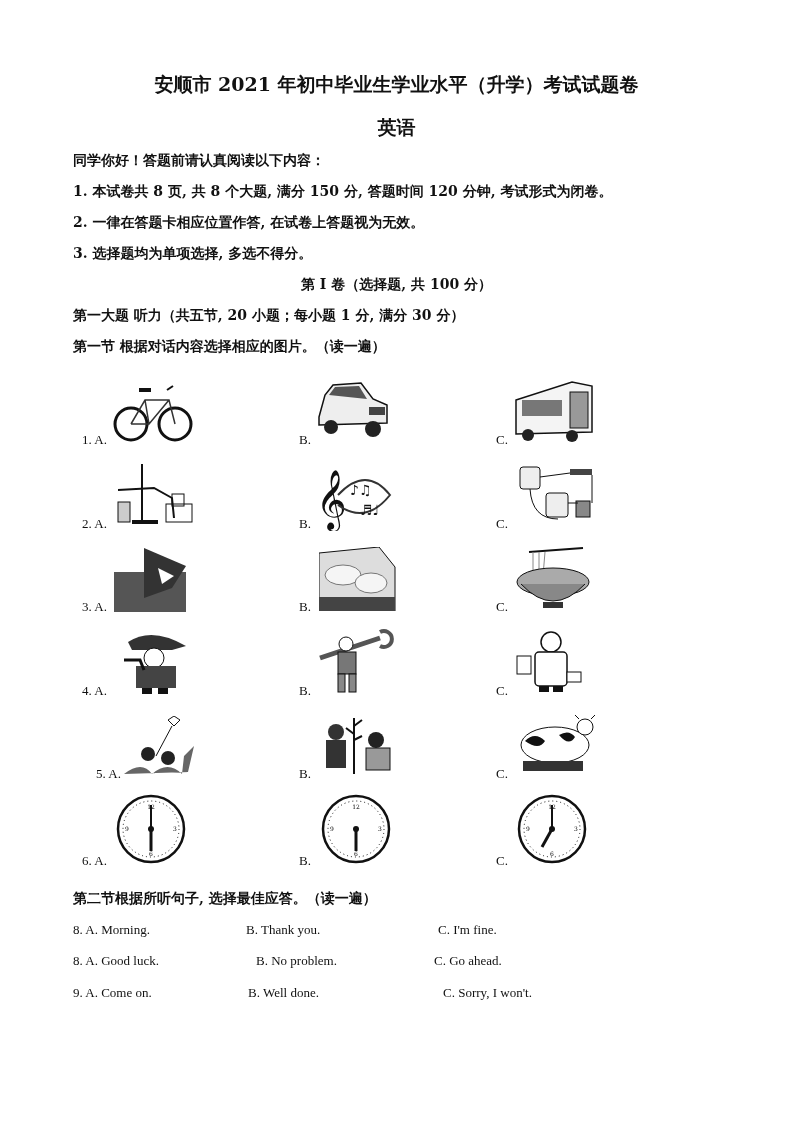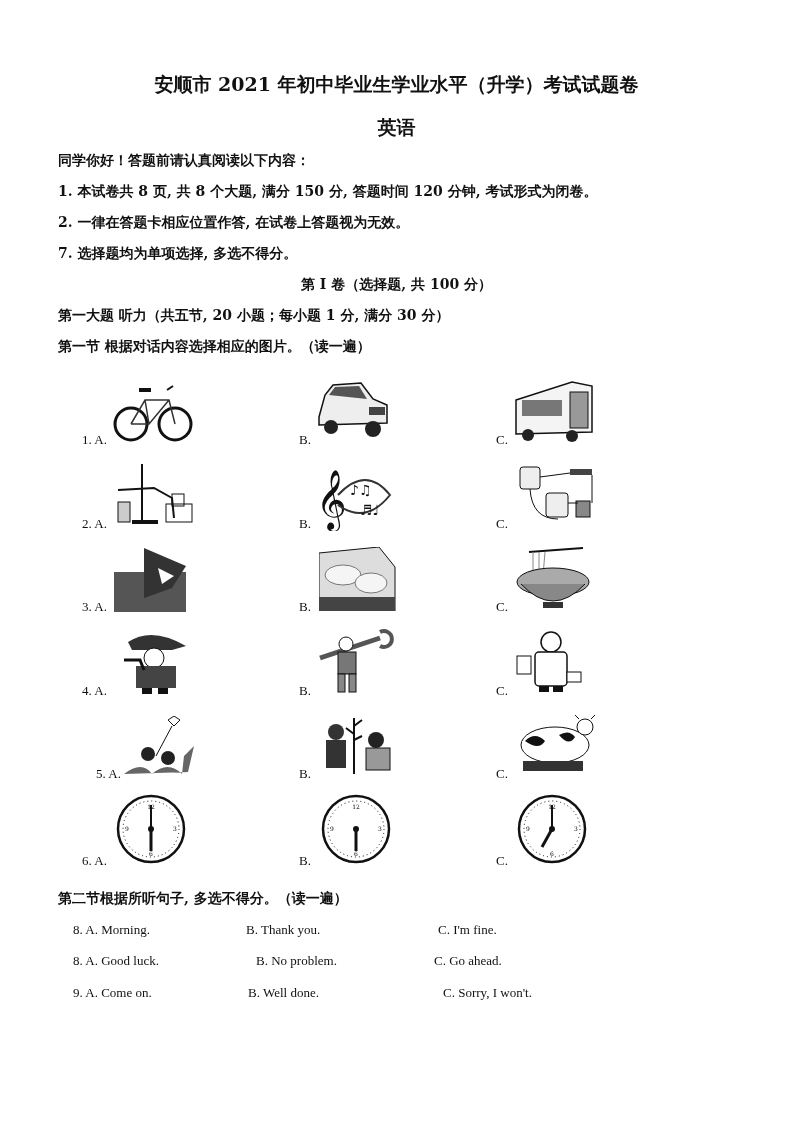--- a/index.html
+++ b/index.html
@@ -1,36 +1,36 @@
 <!DOCTYPE html>
 <html><head>
 <meta charset="utf-8">
 <style>
   html, body { margin:0; padding:0; background:#ffffff; }
   body { width:793px; height:1122px; position:relative; overflow:hidden; font-family:"DejaVu Serif","Liberation Serif",serif; color:#111; }
   .title { position:absolute; left:0; width:793px; text-align:center; font-weight:bold; }
   #main-title { top:72px; font-size:19px; }
   #subject { top:115px; font-size:19px; }
-  .line { position:absolute; left:58px; font-size:14px; font-weight:bold; white-space:nowrap; }
+  .line { position:absolute; left:73px; font-size:14px; font-weight:bold; white-space:nowrap; }
   .center { left:0; width:793px; text-align:center; }
   .qlabel { position:absolute; font-family:"Liberation Serif",serif; font-size:13px; }
   .pic { position:absolute; }
   .opt { position:absolute; font-family:"Liberation Serif",serif; font-size:13px; white-space:nowrap; }
   svg { display:block; }
 </style>
 </head>
 <body>
 
 <div class="title" id="main-title">安顺市 2021 年初中毕业生学业水平（升学）考试试题卷</div>
 <div class="title" id="subject">英语</div>
 
 <div class="line" style="top:152px">同学你好！答题前请认真阅读以下内容：</div>
 <div class="line" style="top:183px">1. 本试卷共 8 页, 共 8 个大题, 满分 150 分, 答题时间 120 分钟, 考试形式为闭卷。</div>
 <div class="line" style="top:214px">2. 一律在答题卡相应位置作答, 在试卷上答题视为无效。</div>
-<div class="line" style="top:245px">7. 选择题均为单项选择, 多选不得分。</div>
+<div class="line" style="top:245px">3. 选择题均为单项选择, 多选不得分。</div>
 <div class="line center" style="top:276px">第 I 卷（选择题, 共 100 分）</div>
 <div class="line" style="top:307px">第一大题  听力（共五节, 20 小题；每小题 1 分, 满分 30 分）</div>
 <div class="line" style="top:338px">第一节  根据对话内容选择相应的图片。（读一遍）</div>
 
 <div class="qlabel" style="left:82px;top:432px">1. A.</div>
 <div class="qlabel" style="left:299px;top:432px">B.</div>
 <div class="qlabel" style="left:496px;top:432px">C.</div>
 
 <div class="qlabel" style="left:82px;top:516px">2. A.</div>
 <div class="qlabel" style="left:299px;top:516px">B.</div>
@@ -225,21 +225,21 @@
       <text x="36" y="16" font-size="6" text-anchor="middle">12</text>
       <text x="60" y="38" font-size="6" text-anchor="middle">3</text>
       <text x="36" y="63" font-size="6" text-anchor="middle">6</text>
       <text x="12" y="38" font-size="6" text-anchor="middle">9</text>
       <line x1="36" y1="36" x2="36" y2="12" stroke="#111" stroke-width="2"></line>
       <line x1="36" y1="36" x2="26" y2="54" stroke="#111" stroke-width="3"></line>
       <circle cx="36" cy="36" r="3" fill="#111"></circle>
     </svg>
 </div>
 
-<div class="line" style="top:890px">第二节根据所听句子, 多选不得分。（读一遍）</div>
+<div class="line" style="top:890px">第二节根据所听句子, 选择最佳应答。（读一遍）</div>
 
 <div class="opt" style="left:73px;top:922px">8. A. Morning.</div>
 <div class="opt" style="left:246px;top:922px">B. Thank you.</div>
 <div class="opt" style="left:438px;top:922px">C. I'm fine.</div>
 
 <div class="opt" style="left:73px;top:953px">8. A. Good luck.</div>
 <div class="opt" style="left:256px;top:953px">B. No problem.</div>
 <div class="opt" style="left:434px;top:953px">C. Go ahead.</div>
 
 <div class="opt" style="left:73px;top:985px">9. A. Come on.</div>

